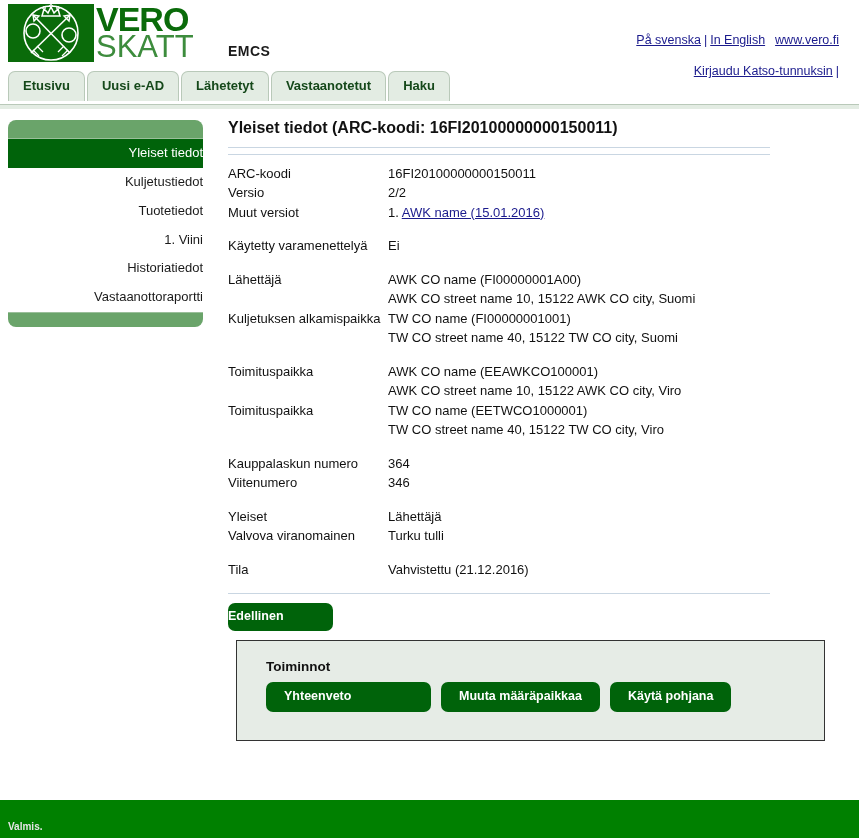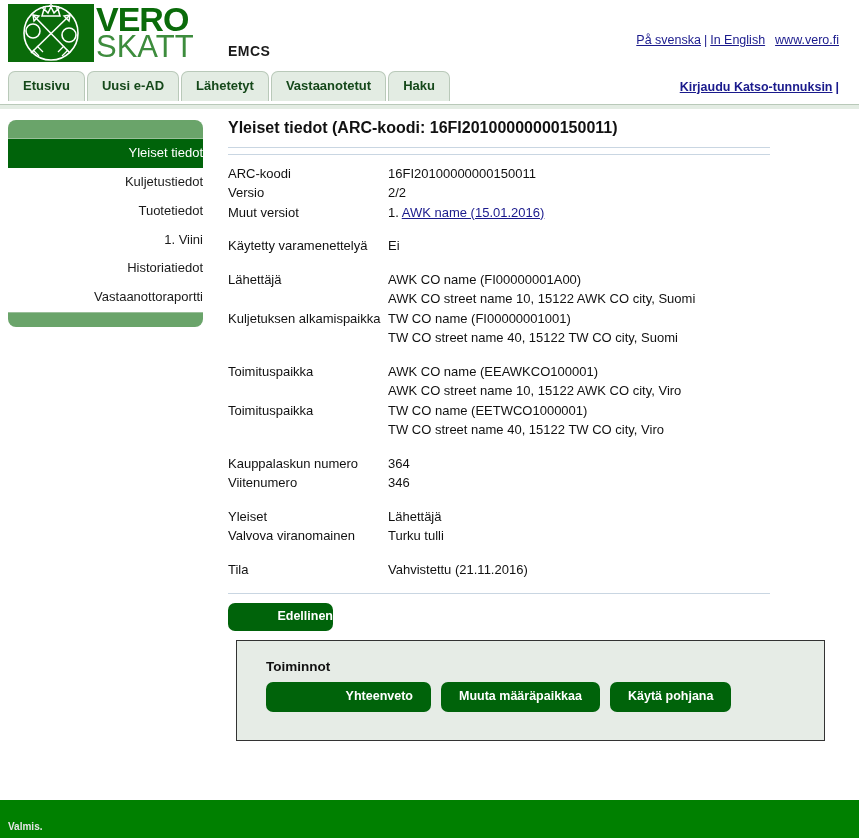--- a/index.html
+++ b/index.html
@@ -77,25 +77,24 @@
   .top-links a {
     color: #1a1a8c;
     text-decoration: underline;
   }
   .top-links .sep { color: #1a1a8c; text-decoration: none; padding: 0 3px; }
   .top-links .gap { display: inline-block; width: 10px; }
 
   .login-links {
     position: absolute;
     right: 20px;
-    top: 80px;
+    top: 64px;
     font-size: 12.5px;
     color: #1a1a8c;
     white-space: nowrap;
-    font-weight: bold;
   }
   .login-links a {
     color: #1a1a8c;
     text-decoration: underline;
   }
   .login-links .sep { color: #1a1a8c; text-decoration: none; padding-left: 3px; }
 
   
   .tabbar {
     position: absolute;
@@ -227,21 +226,21 @@
   
   .btn {
     display: inline-block;
     background: #00630a;
     color: #ffffff;
     font-size: 12.5px;
     font-weight: bold;
     border: none;
     border-radius: 7px;
     padding: 7px 0;
-    text-align: right;
+    text-align: left;
     cursor: pointer;
     font-family: "Liberation Sans", sans-serif;
     line-height: 1.1;
   }
   .navbtns {
     margin-top: 9px;
     display: flex;
     gap: 8px;
   }
   .navbtns .btn { width: 105px; }
@@ -450,21 +449,21 @@
         <td class="label">Valvova viranomainen</td>
         <td class="value">Turku tulli</td>
       </tr>
 
       <tr class="spacer">
             <td colspan="2"></td>
           </tr>
 
       <tr>
         <td class="label">Tila</td>
-        <td class="value">Vahvistettu (21.11.2016)</td>
+        <td class="value">Vahvistettu (21.12.2016)</td>
       </tr>
     </tbody>
       </table>
 
     <div class="hr-bottom"></div>
 
     <div class="navbtns">
       <button class="btn">Edellinen</button>
     </div>
 

